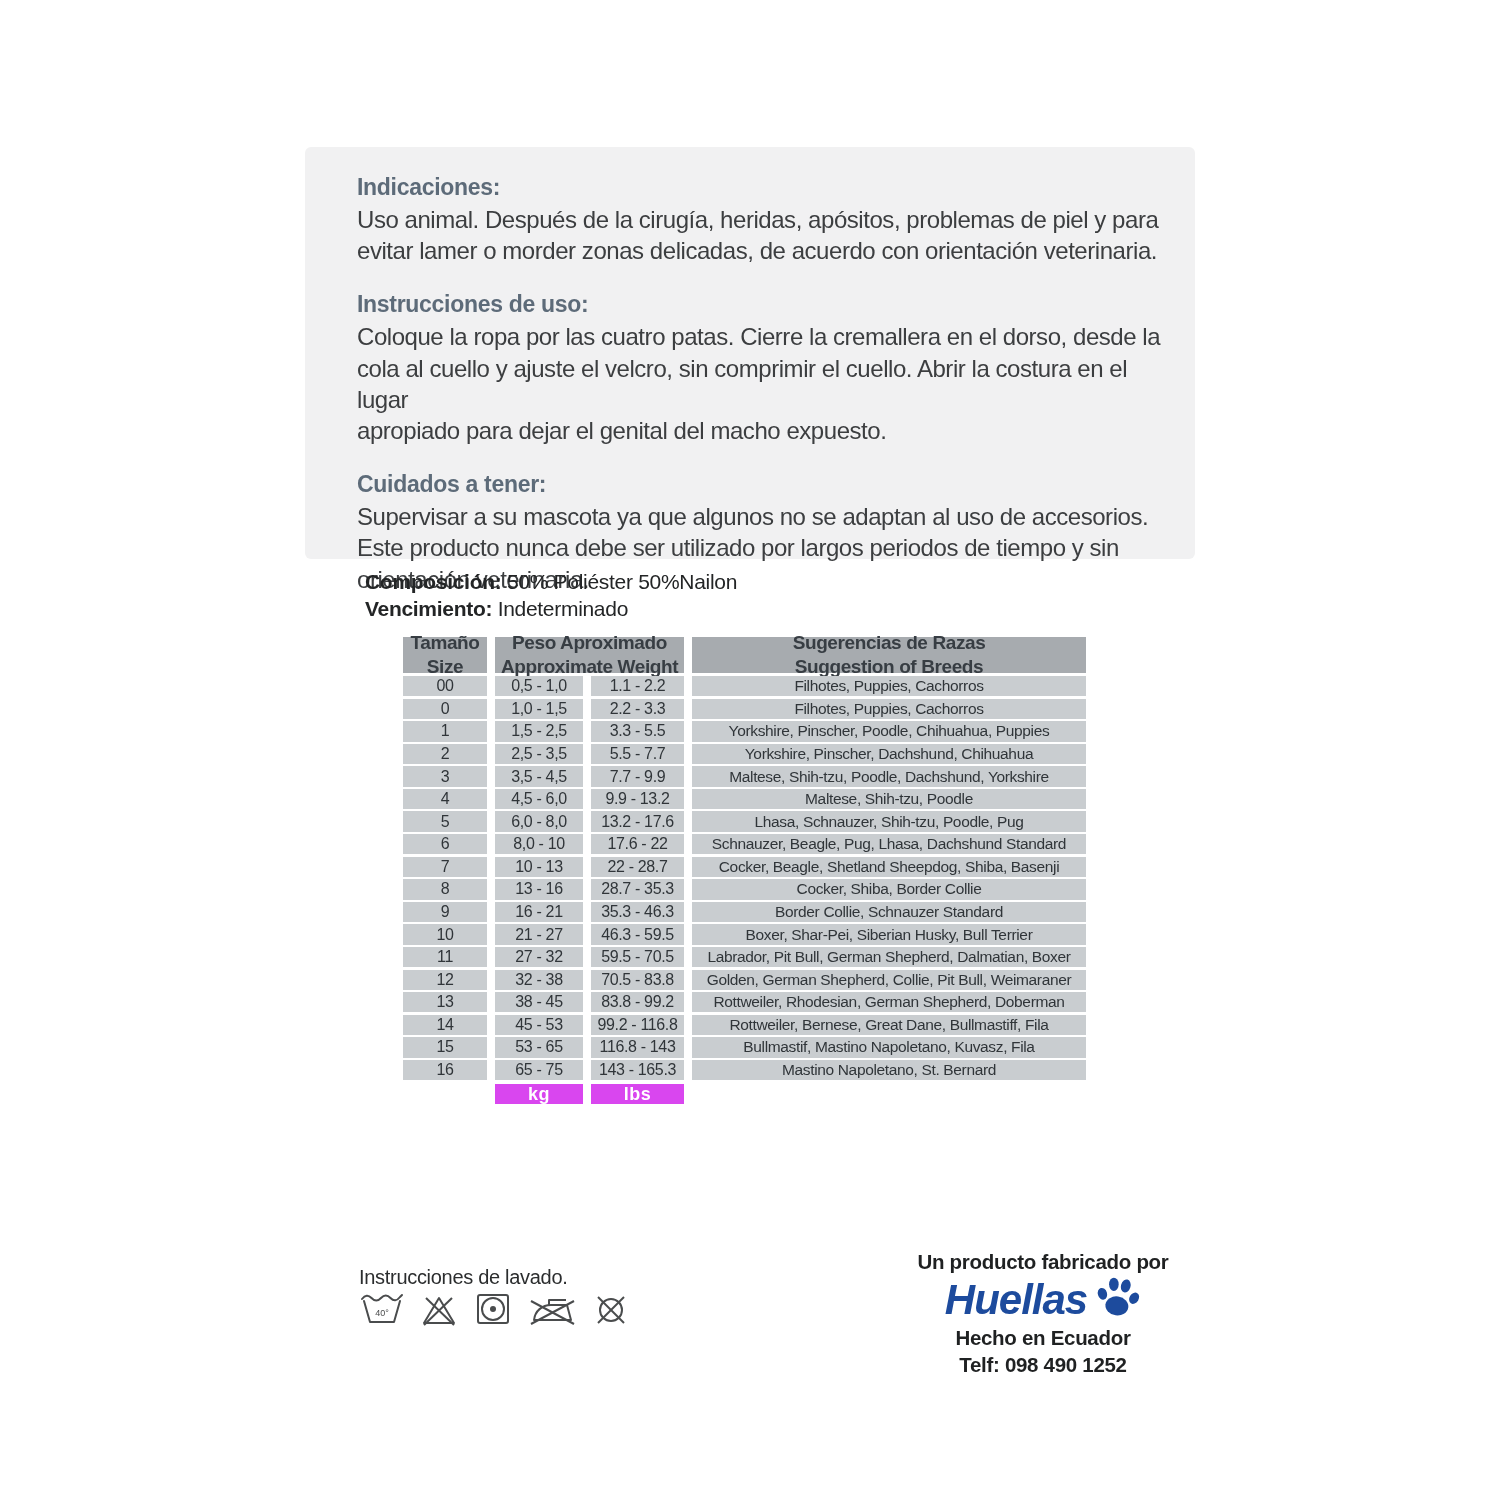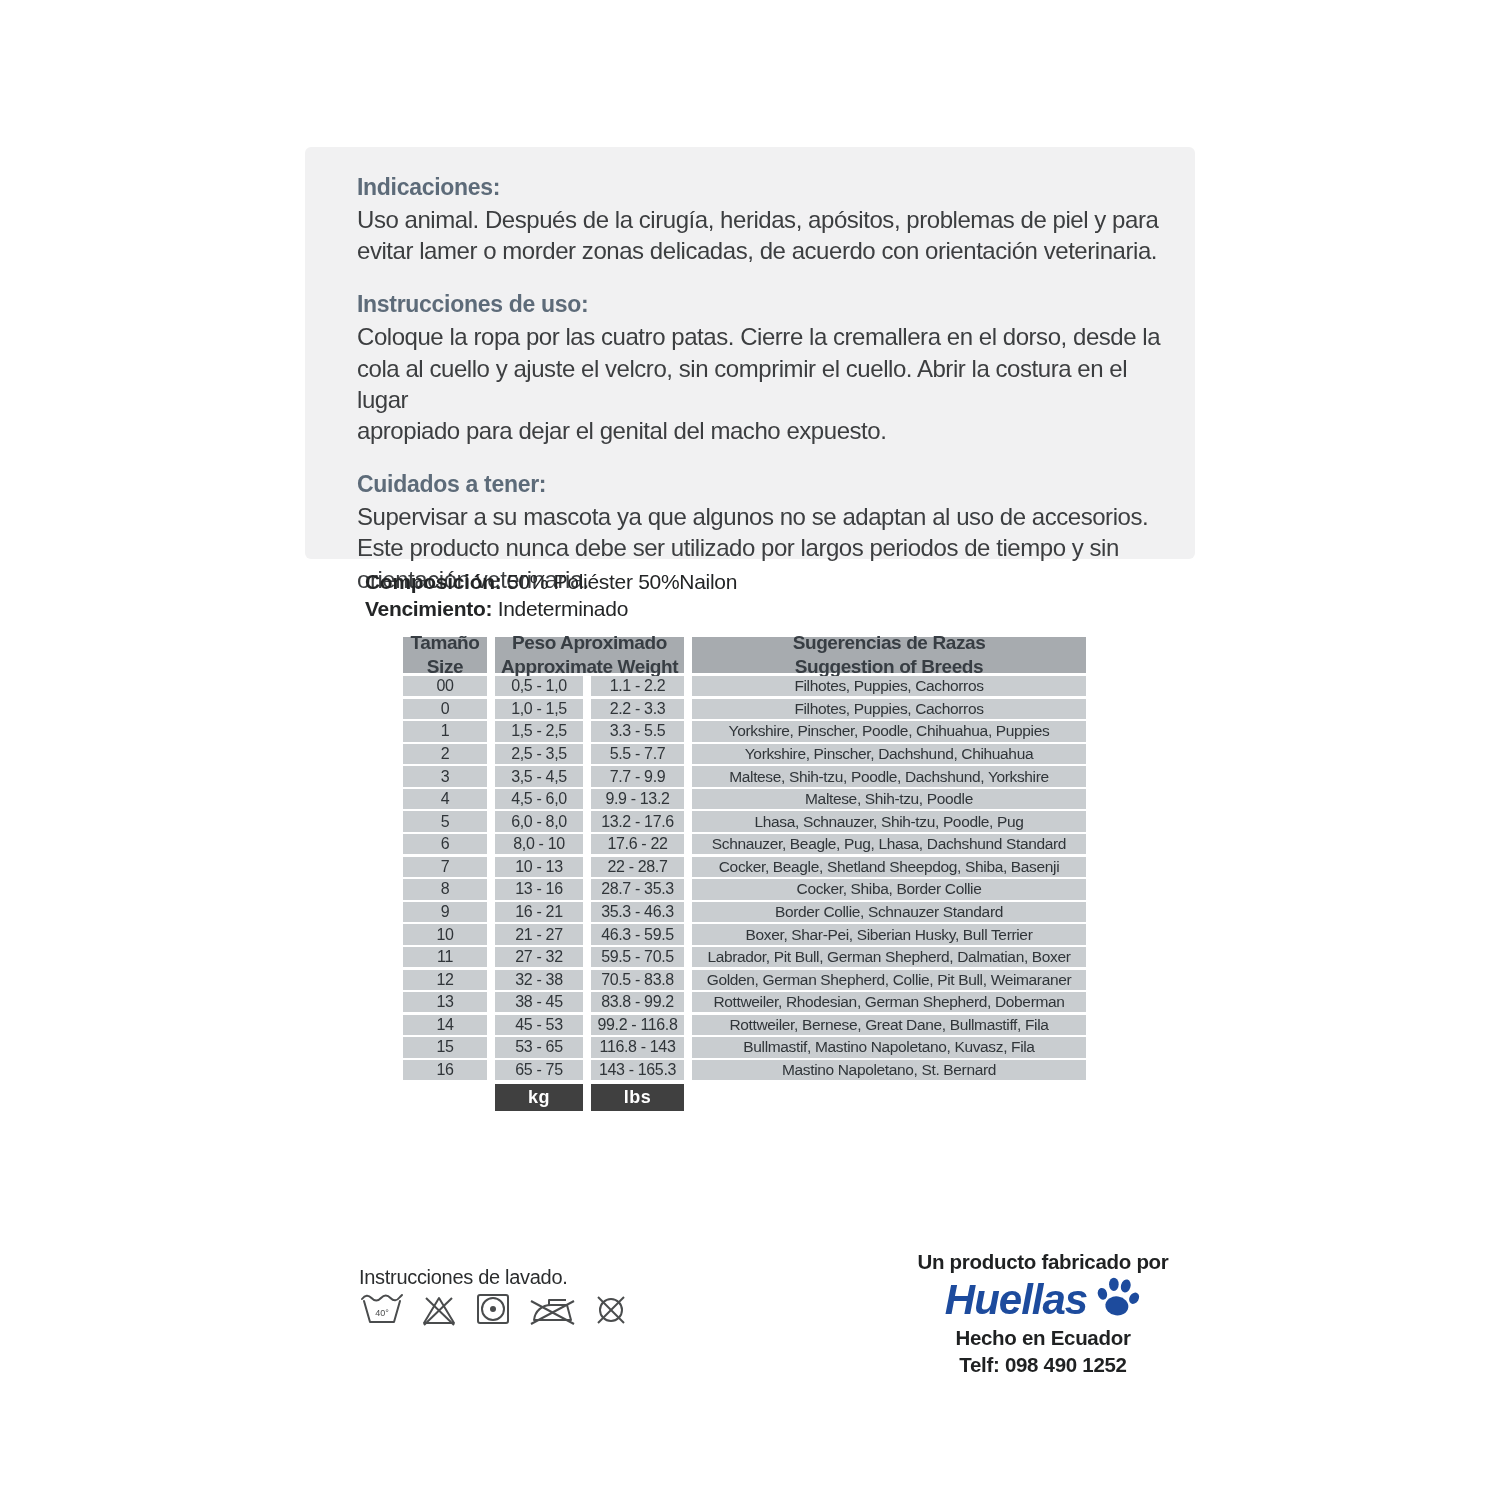--- a/index.html
+++ b/index.html
@@ -92,25 +92,25 @@
     font-size: 16px;
     text-align: center;
     display: flex; align-items: center; justify-content: center;
     letter-spacing: -0.35px;
     overflow: hidden;
     white-space: nowrap;
   }
   .cell.breeds { padding: 0 4px; font-size: 15.5px; }
   .tbl-foot { }
   .badge {
-    background: #404040;
+    background: #d946ef;
     color: #ffffff;
     font-size: 18px;
     font-weight: bold;
-    height: 27px;
+    height: 20px;
     display: flex; align-items: center; justify-content: center;
     letter-spacing: 0.5px;
   }
   .badge.kg { grid-column: 2; }
   .badge.lbs { grid-column: 3; }
 
   
   .washing { position: absolute; left: 359px; top: 1266px; }
   .wash-label {
     font-size: 20px; color: #2b2d2e;

